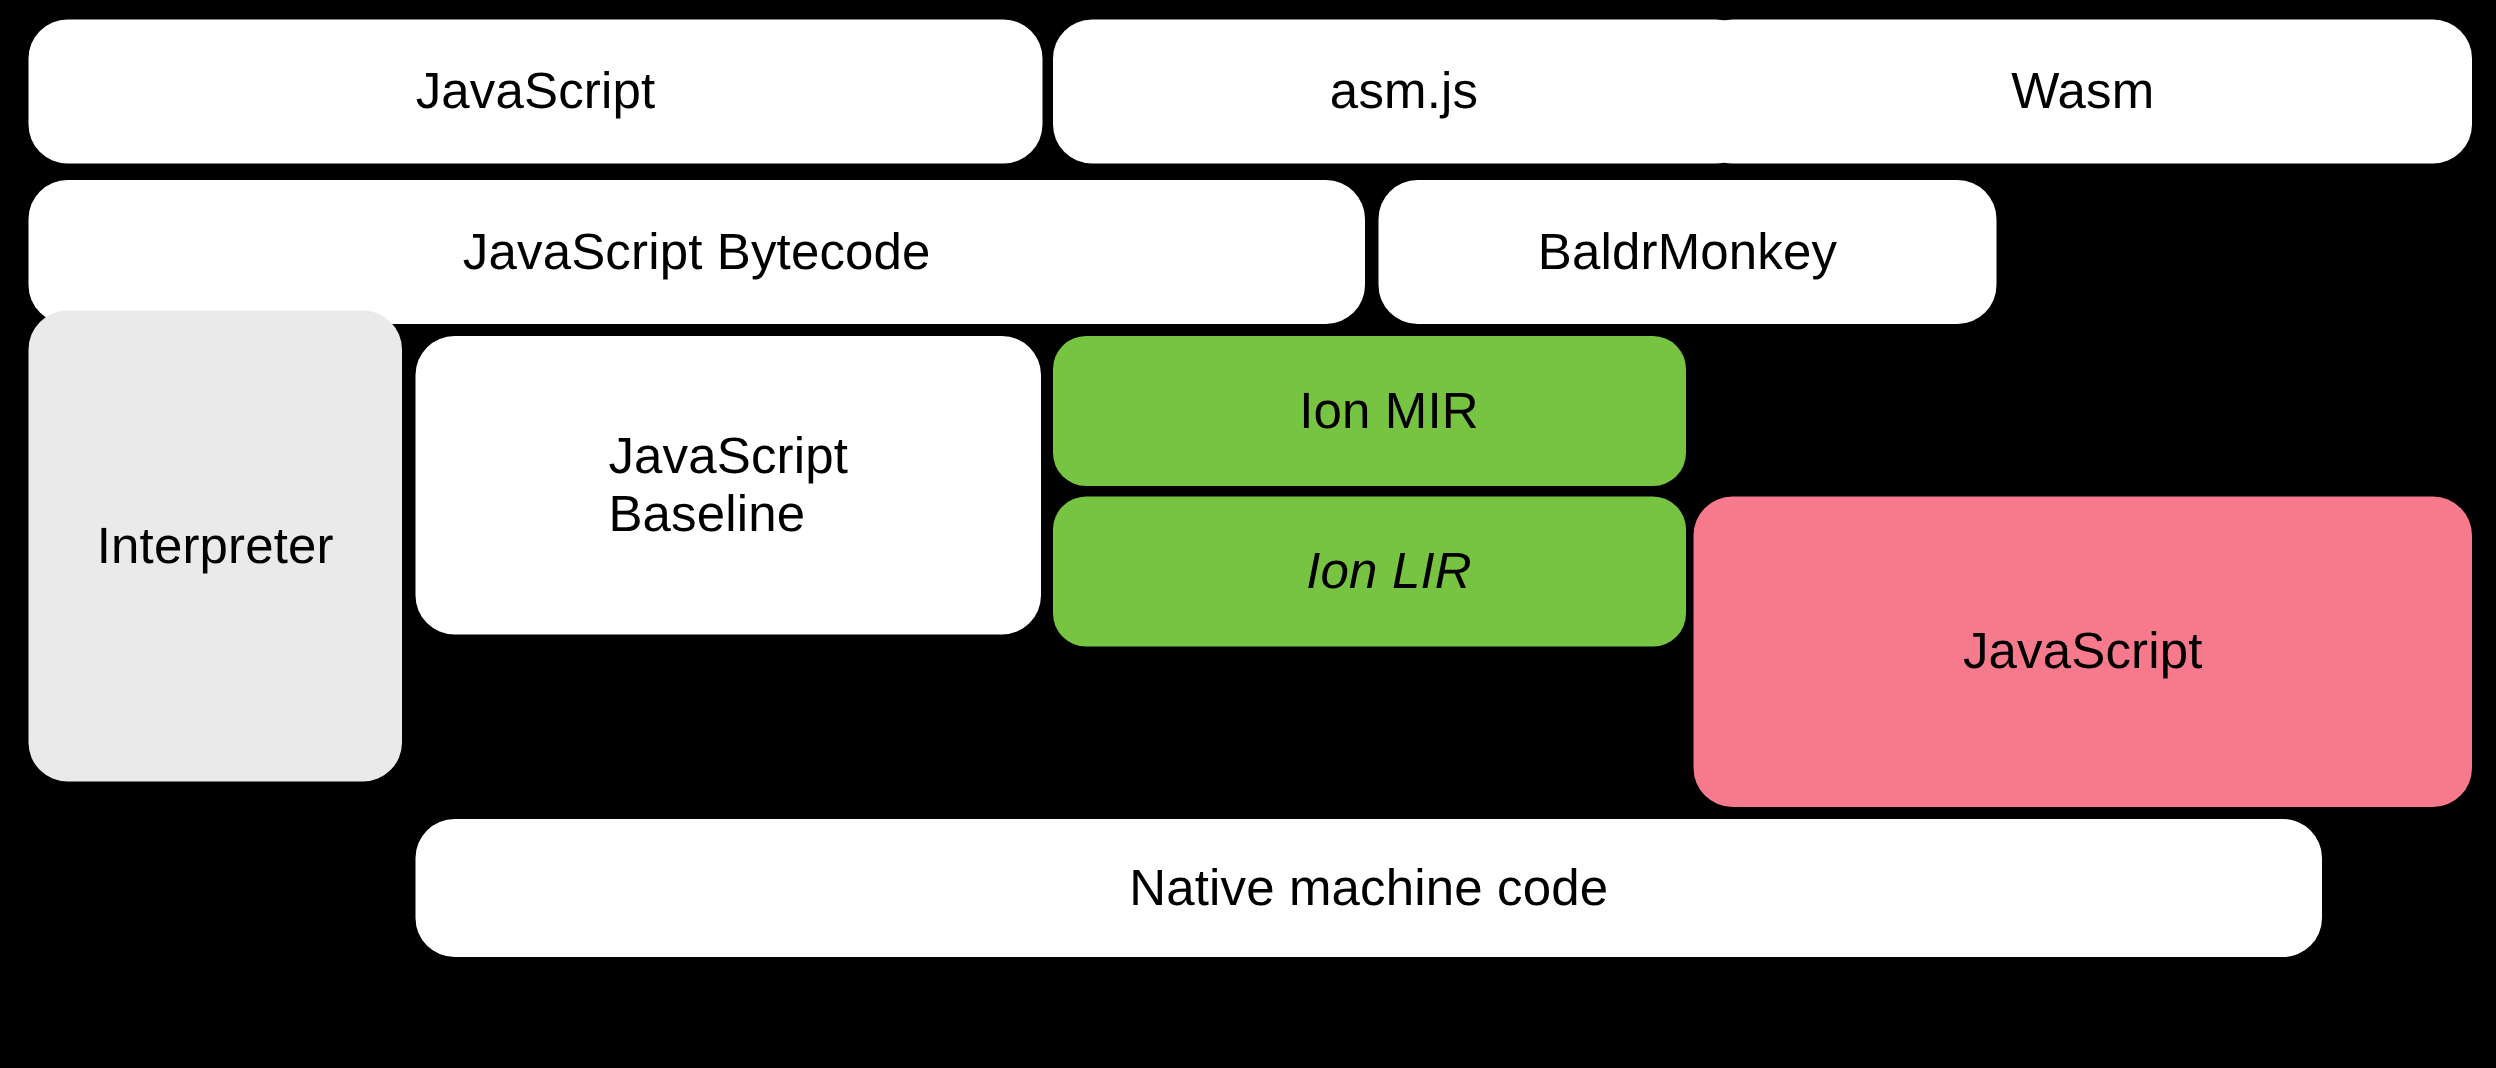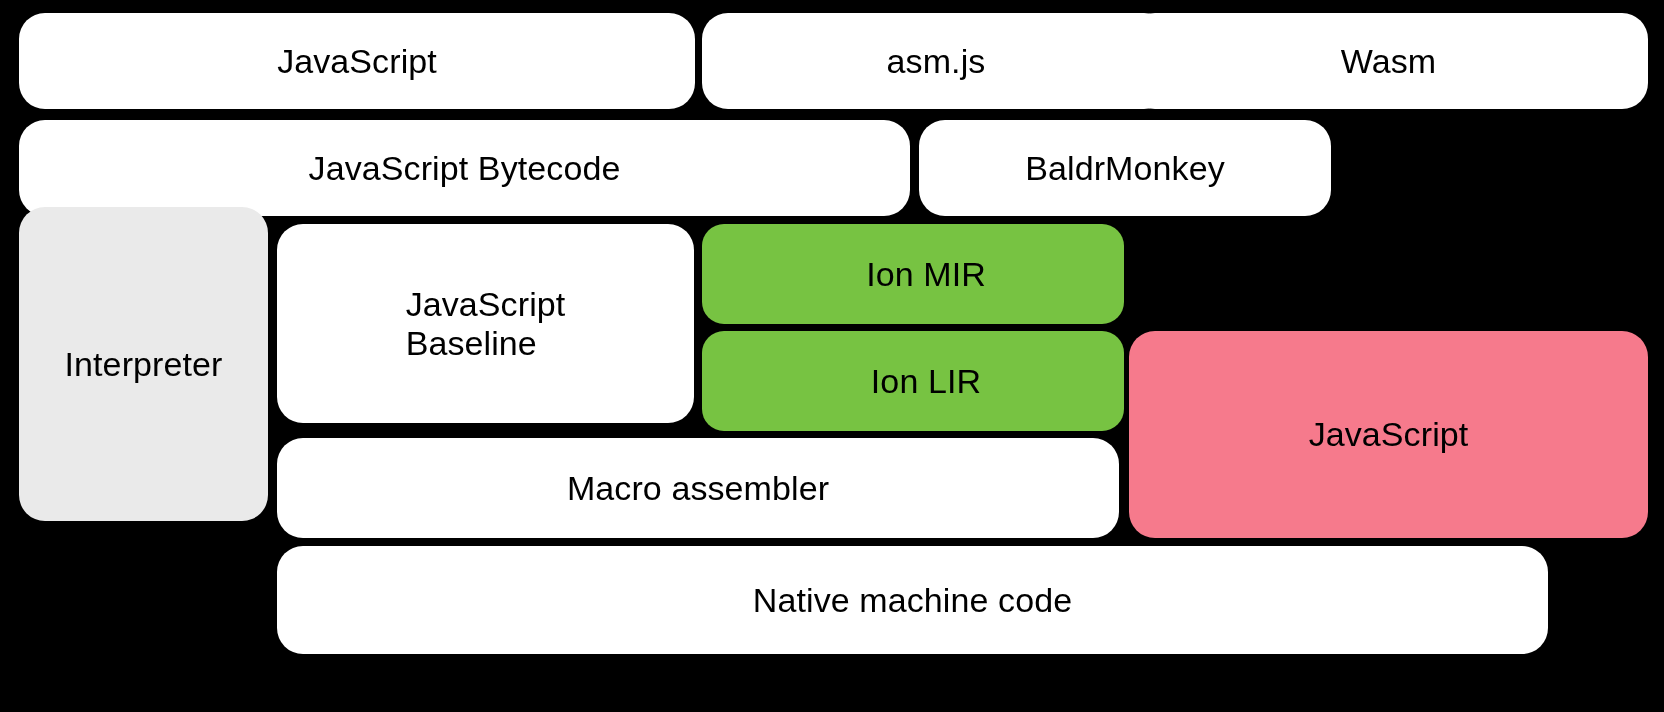--- a/index.html
+++ b/index.html
@@ -55,21 +55,20 @@
 
   <div class="node" style="left:919px; top:120px; width:412px; height:96px;">BaldrMonkey</div>
 
   <div class="node gray" style="left:19px; top:207px; width:249px; height:314px;">Interpreter</div>
 
   <div class="node" style="left:277px; top:224px; width:417px; height:199px;">JavaScript
 Baseline</div>
 
   <div class="node green small-radius" style="left:702px; top:224px; width:422px; height:100px;">Ion MIR</div>
 
-  <div class="node green small-radius" style="left:702px; top:331px; width:422px; height:100px;">Ion LIR</div>
+  <div class="node green small-radius" style="left:702px; top:331px; width:422px; height:100px;font-style:italic;">Ion LIR</div>
 
   <div class="node pink" style="left:1129px; top:331px; width:519px; height:207px;">JavaScript</div>
 
-  <div class="node" style="left:277px; top:438px; width:842px; height:100px;">Macro assembler</div>
 
-  <div class="node" style="left:277px; top:546px; width:1271px; height:108px;">Native machine code</div>
+  <div class="node" style="left:277px; top:546px; width:1271px; height:92px;">Native machine code</div>
 
 </div>
 
 </body></html>

